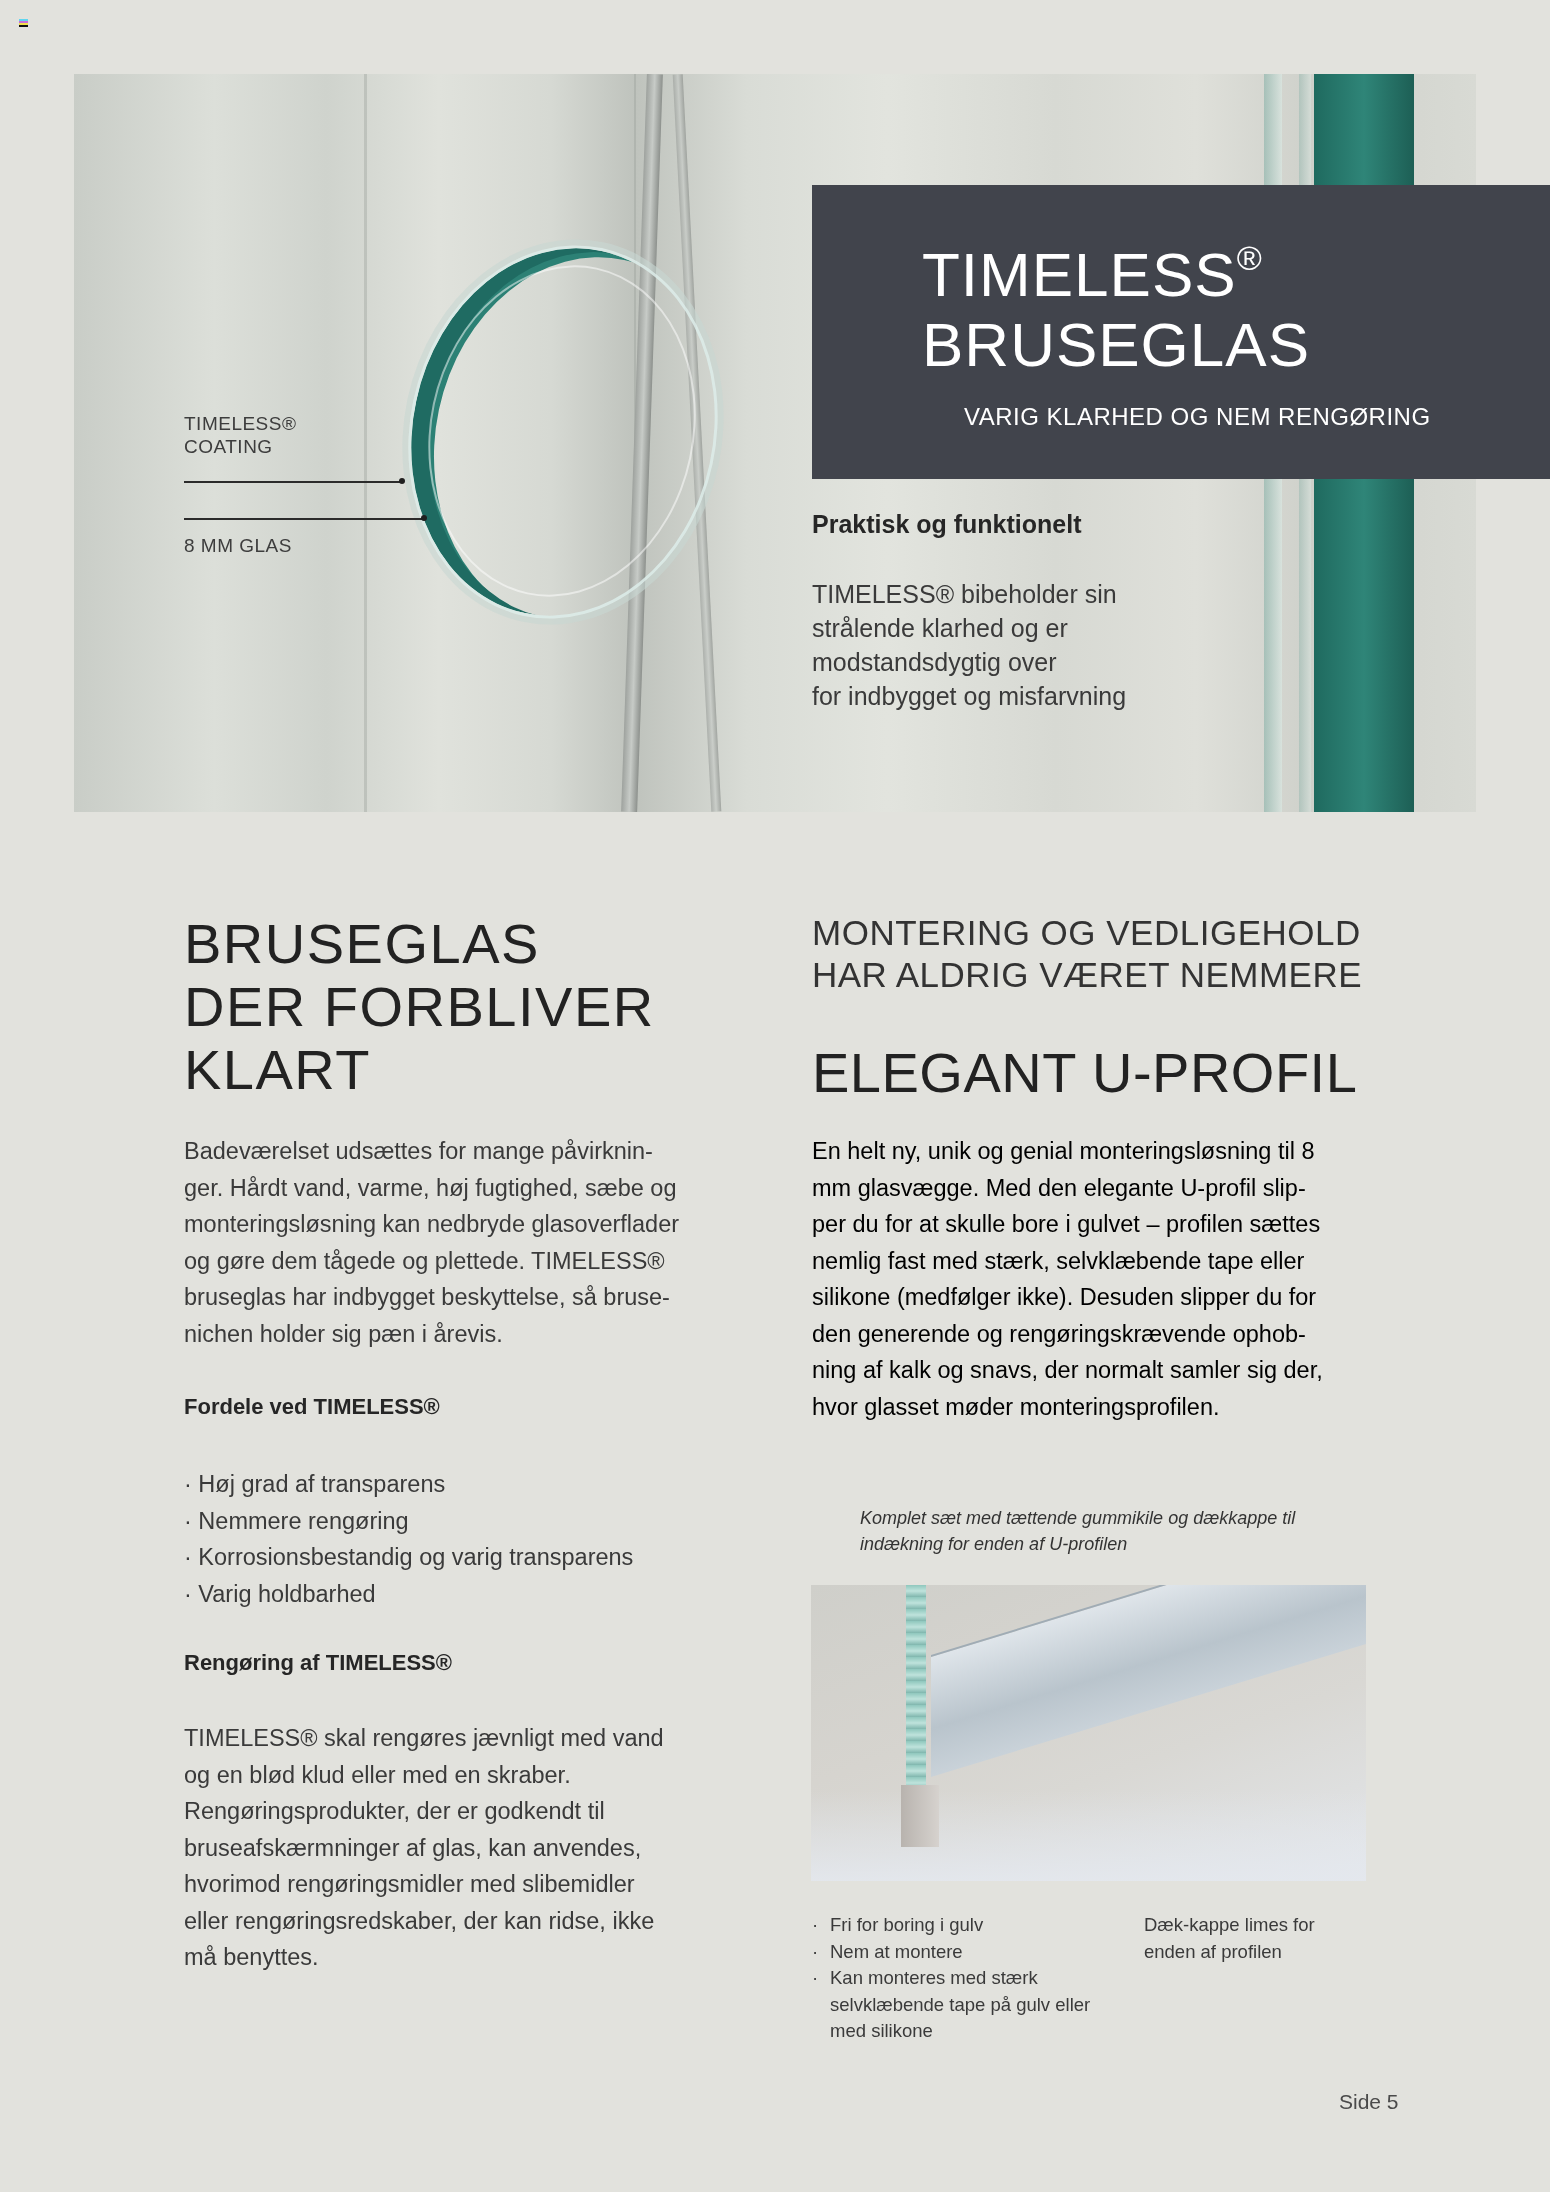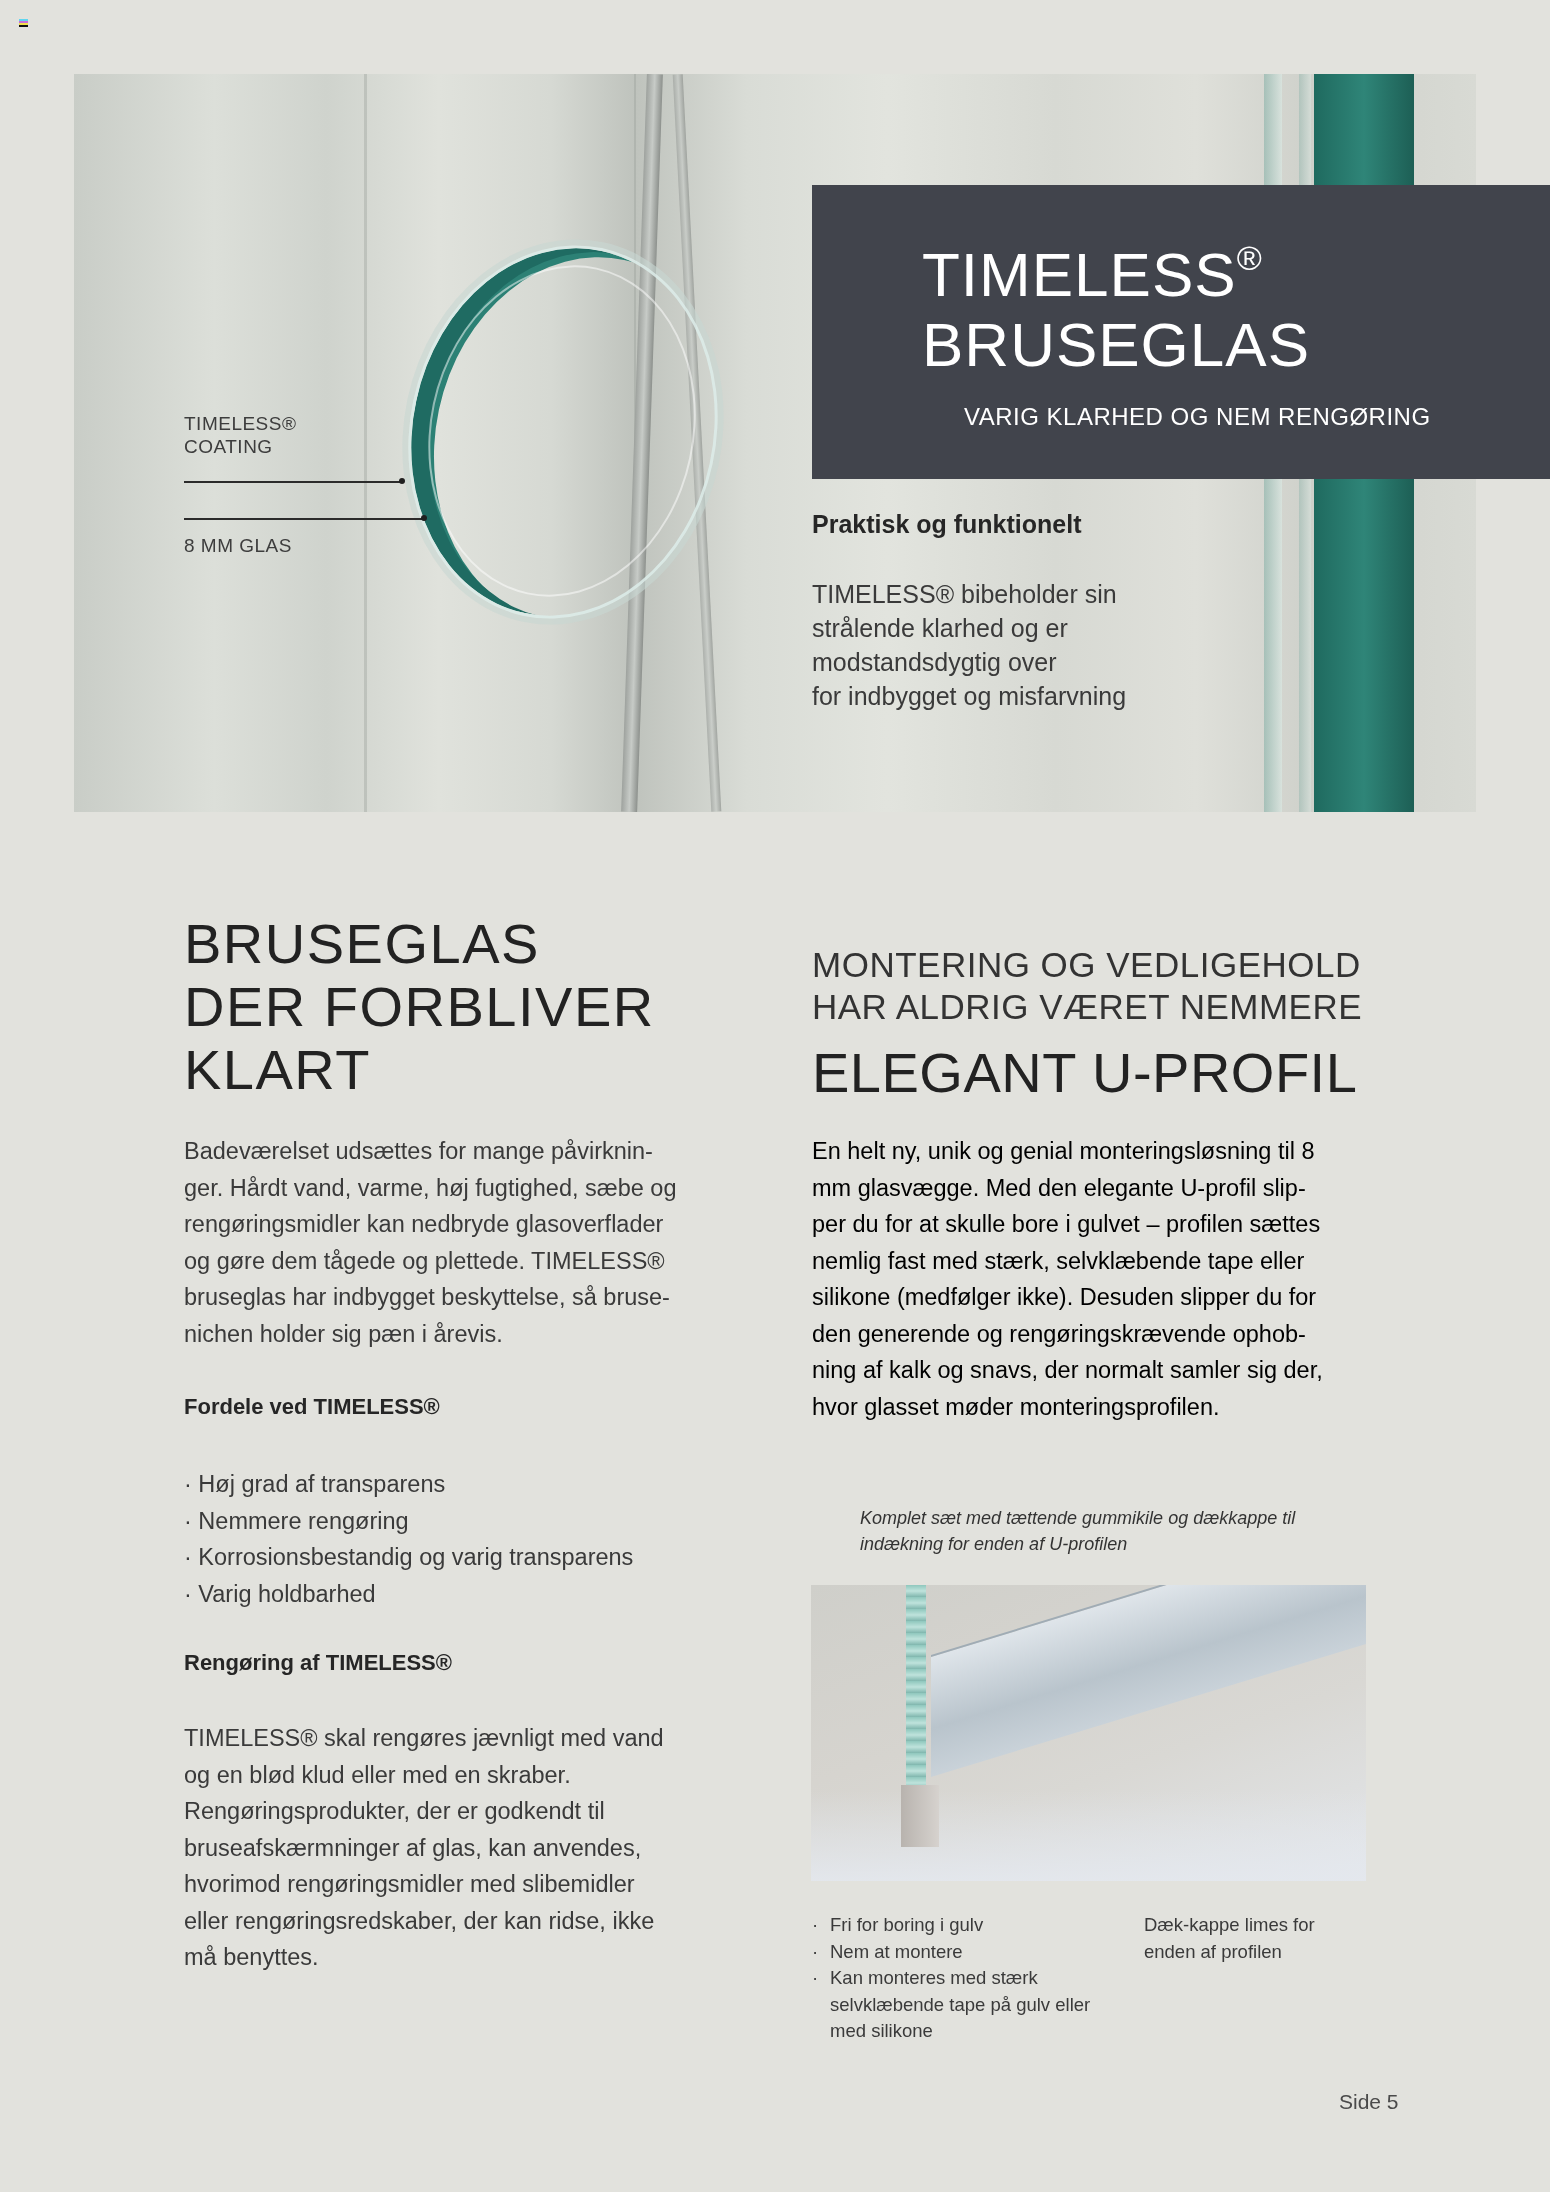--- a/index.html
+++ b/index.html
@@ -53,21 +53,21 @@
 
   
   .left-heading { left: 184px; top: 912px; font-size: 56px; line-height: 63px; color: #222; letter-spacing: 1.5px; white-space: pre-line; }
   .left-body1 { left: 184px; top: 1133px; width: 560px; font-size: 23.5px; line-height: 36.5px; color: #3a3a3a; white-space: pre-line; }
   .left-sub1 { left: 184px; top: 1394px; font-size: 22px; font-weight: 600; color: #262626; }
   .benefits { left: 184px; top: 1466px; font-size: 23.5px; line-height: 36.5px; color: #3a3a3a; margin: 0; padding: 0; list-style: none; }
   .left-sub2 { left: 184px; top: 1650px; font-size: 22px; font-weight: 600; color: #262626; }
   .left-body2 { left: 184px; top: 1720px; width: 560px; font-size: 23.5px; line-height: 36.5px; color: #3a3a3a; white-space: pre-line; }
 
   
-  .right-kicker { left: 812px; top: 912px; font-size: 35px; line-height: 42px; color: #333; letter-spacing: 0.5px; white-space: pre-line; font-weight: 300; margin-top: 32px; }
+  .right-kicker { left: 812px; top: 912px; font-size: 35px; line-height: 42px; color: #333; letter-spacing: 0.5px; white-space: pre-line; font-weight: 300; }
   .right-heading { left: 812px; top: 1040px; font-size: 56px; color: #222; letter-spacing: 0.5px; }
   .right-body { left: 812px; top: 1133px; width: 560px; font-size: 23.5px; line-height: 36.5px; color: #000000; white-space: pre-line; }
   .caption { left: 812px; top: 1505px; width: 560px; font-size: 18px; line-height: 26px; font-style: italic; color: #333; white-space: pre-line; margin-left: 48px; }
 
   .photo {
     left: 811px; top: 1585px; width: 555px; height: 296px; overflow: hidden;
     background: linear-gradient(160deg, #cfcfca 0%, #d6d4cf 40%, #d9d8d4 60%, #e3e6ea 100%);
   }
   .photo .glass-pane { position: absolute; left: 95px; top: 0; width: 20px; height: 210px; background: repeating-linear-gradient(180deg, #8fc7bd 0px, #bfe3dc 6px, #7fb6ad 12px); }
   .photo .profile { position: absolute; left: 120px; top: 70px; width: 520px; height: 120px; background: linear-gradient(180deg, #dfe5ea, #b9c4cc 60%, #c9d2d9); transform: skewY(-17deg); transform-origin: left bottom; border-top: 2px solid #a0acb5; }
@@ -124,21 +124,21 @@
 <div class="abs hero-body">TIMELESS® bibeholder sin
 strålende klarhed og er
 modstandsdygtig over
 for indbygget og misfarvning</div>
 
 <div class="abs left-heading">BRUSEGLAS
 DER FORBLIVER
 KLART</div>
 <div class="abs left-body1">Badeværelset udsættes for mange påvirknin-
 ger. Hårdt vand, varme, høj fugtighed, sæbe og
-rengøringsmidler kan nedbryde glasoverflader
+monteringsløsning kan nedbryde glasoverflader
 og gøre dem tågede og plettede. TIMELESS®
 bruseglas har indbygget beskyttelse, så bruse-
 nichen holder sig pæn i årevis.</div>
 <div class="abs left-sub1">Fordele ved TIMELESS®</div>
 <ul class="abs benefits">
   <li>· Høj grad af transparens</li>
   <li>· Nemmere rengøring</li>
   <li>· Korrosionsbestandig og varig transparens</li>
   <li>· Varig holdbarhed</li>
 </ul>

